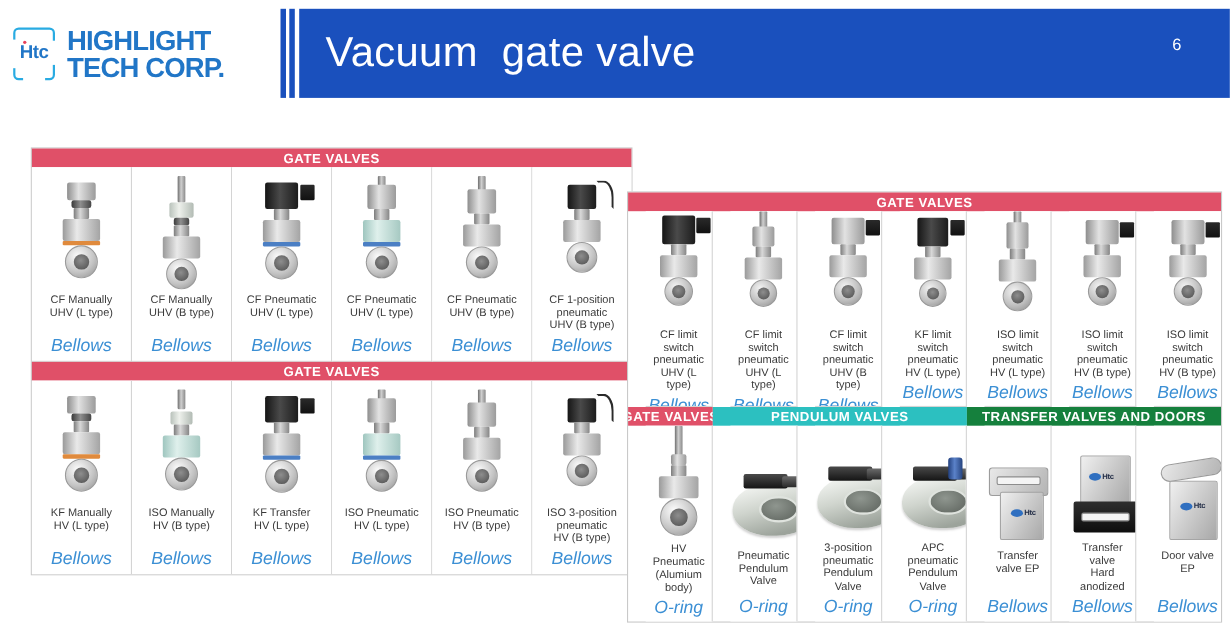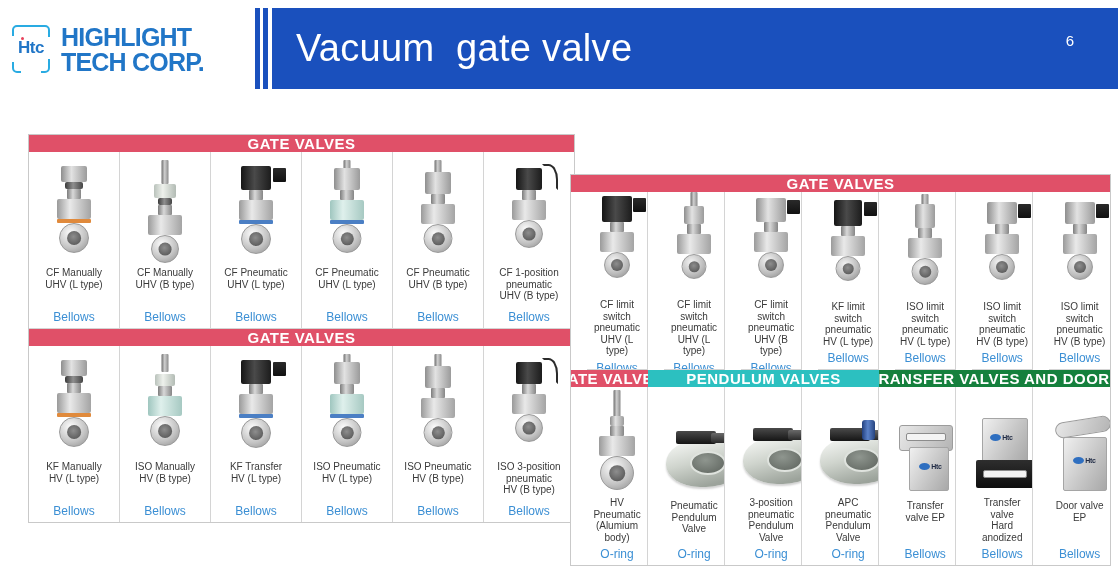--- a/index.html
+++ b/index.html
@@ -123,21 +123,21 @@
   #catalog-right { left: 570px; top: 174px; width: 541px; }
 
   .band {
     display: flex;
     height: 17px;
   }
   .band-seg {
     display: flex;
     align-items: center;
     justify-content: center;
-    font-size: 15px;
+    font-size: 12px;
     font-weight: bold;
     color: #ffffff;
     letter-spacing: 0.5px;
     white-space: nowrap;
     overflow: hidden;
   }
   .band-seg.red   { background: #e05068; }
   .band-seg.teal  { background: #2cc0c0; }
   .band-seg.gray  { background: #15803d; }
 
@@ -163,25 +163,26 @@
   }
   .plabel {
     font-size: 10px;
     color: #3a3a3a;
     text-align: center;
     line-height: 11.5px;
     padding: 3px 2px 0;
     white-space: pre-line;
   }
   .pseal {
-    font-size: 12px;
+    font-size: 16px;
     color: #3b8fd4;
     text-align: center;
     padding: 4px 0 4px;
     margin-top: auto;
+    font-style: italic;
   }
 
   
   #catalog-left .pcell { width: 91px; }
   #catalog-left .pcell:nth-child(6) { width: 90px; }
   #catalog-left .pimg { height: 112px; }
   #catalog-left .prow1 .pcell { height: 177px; }
   #catalog-left .prow2 .pcell { height: 176px; }
 
   

